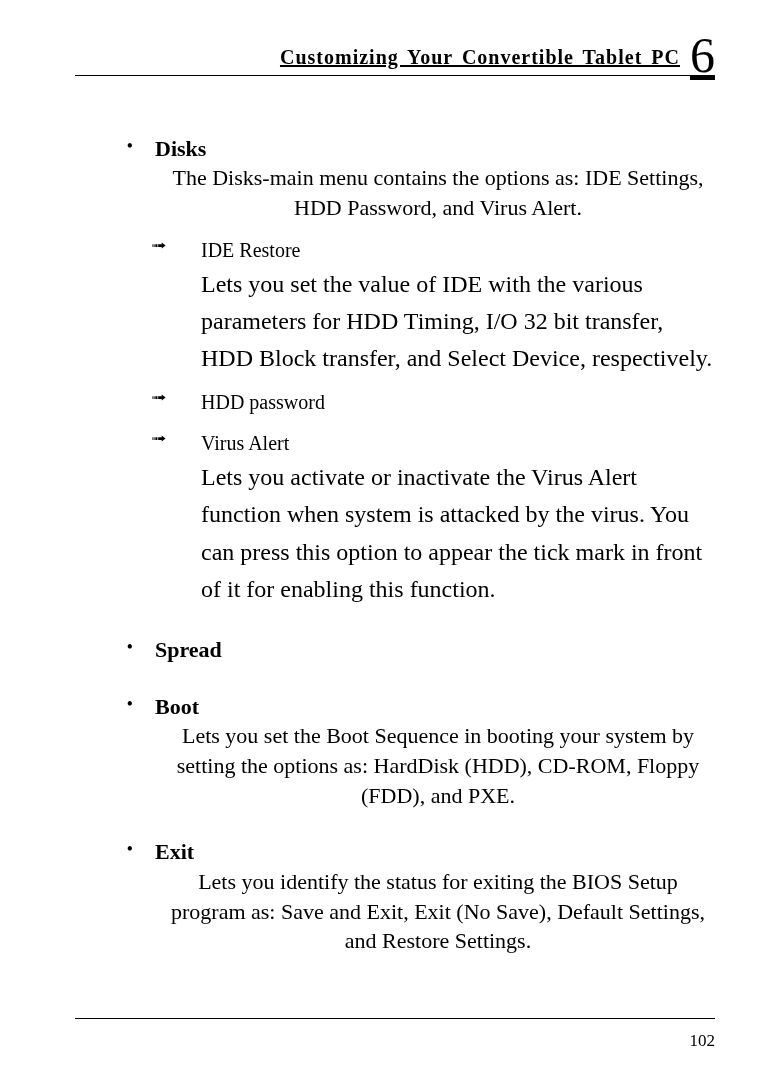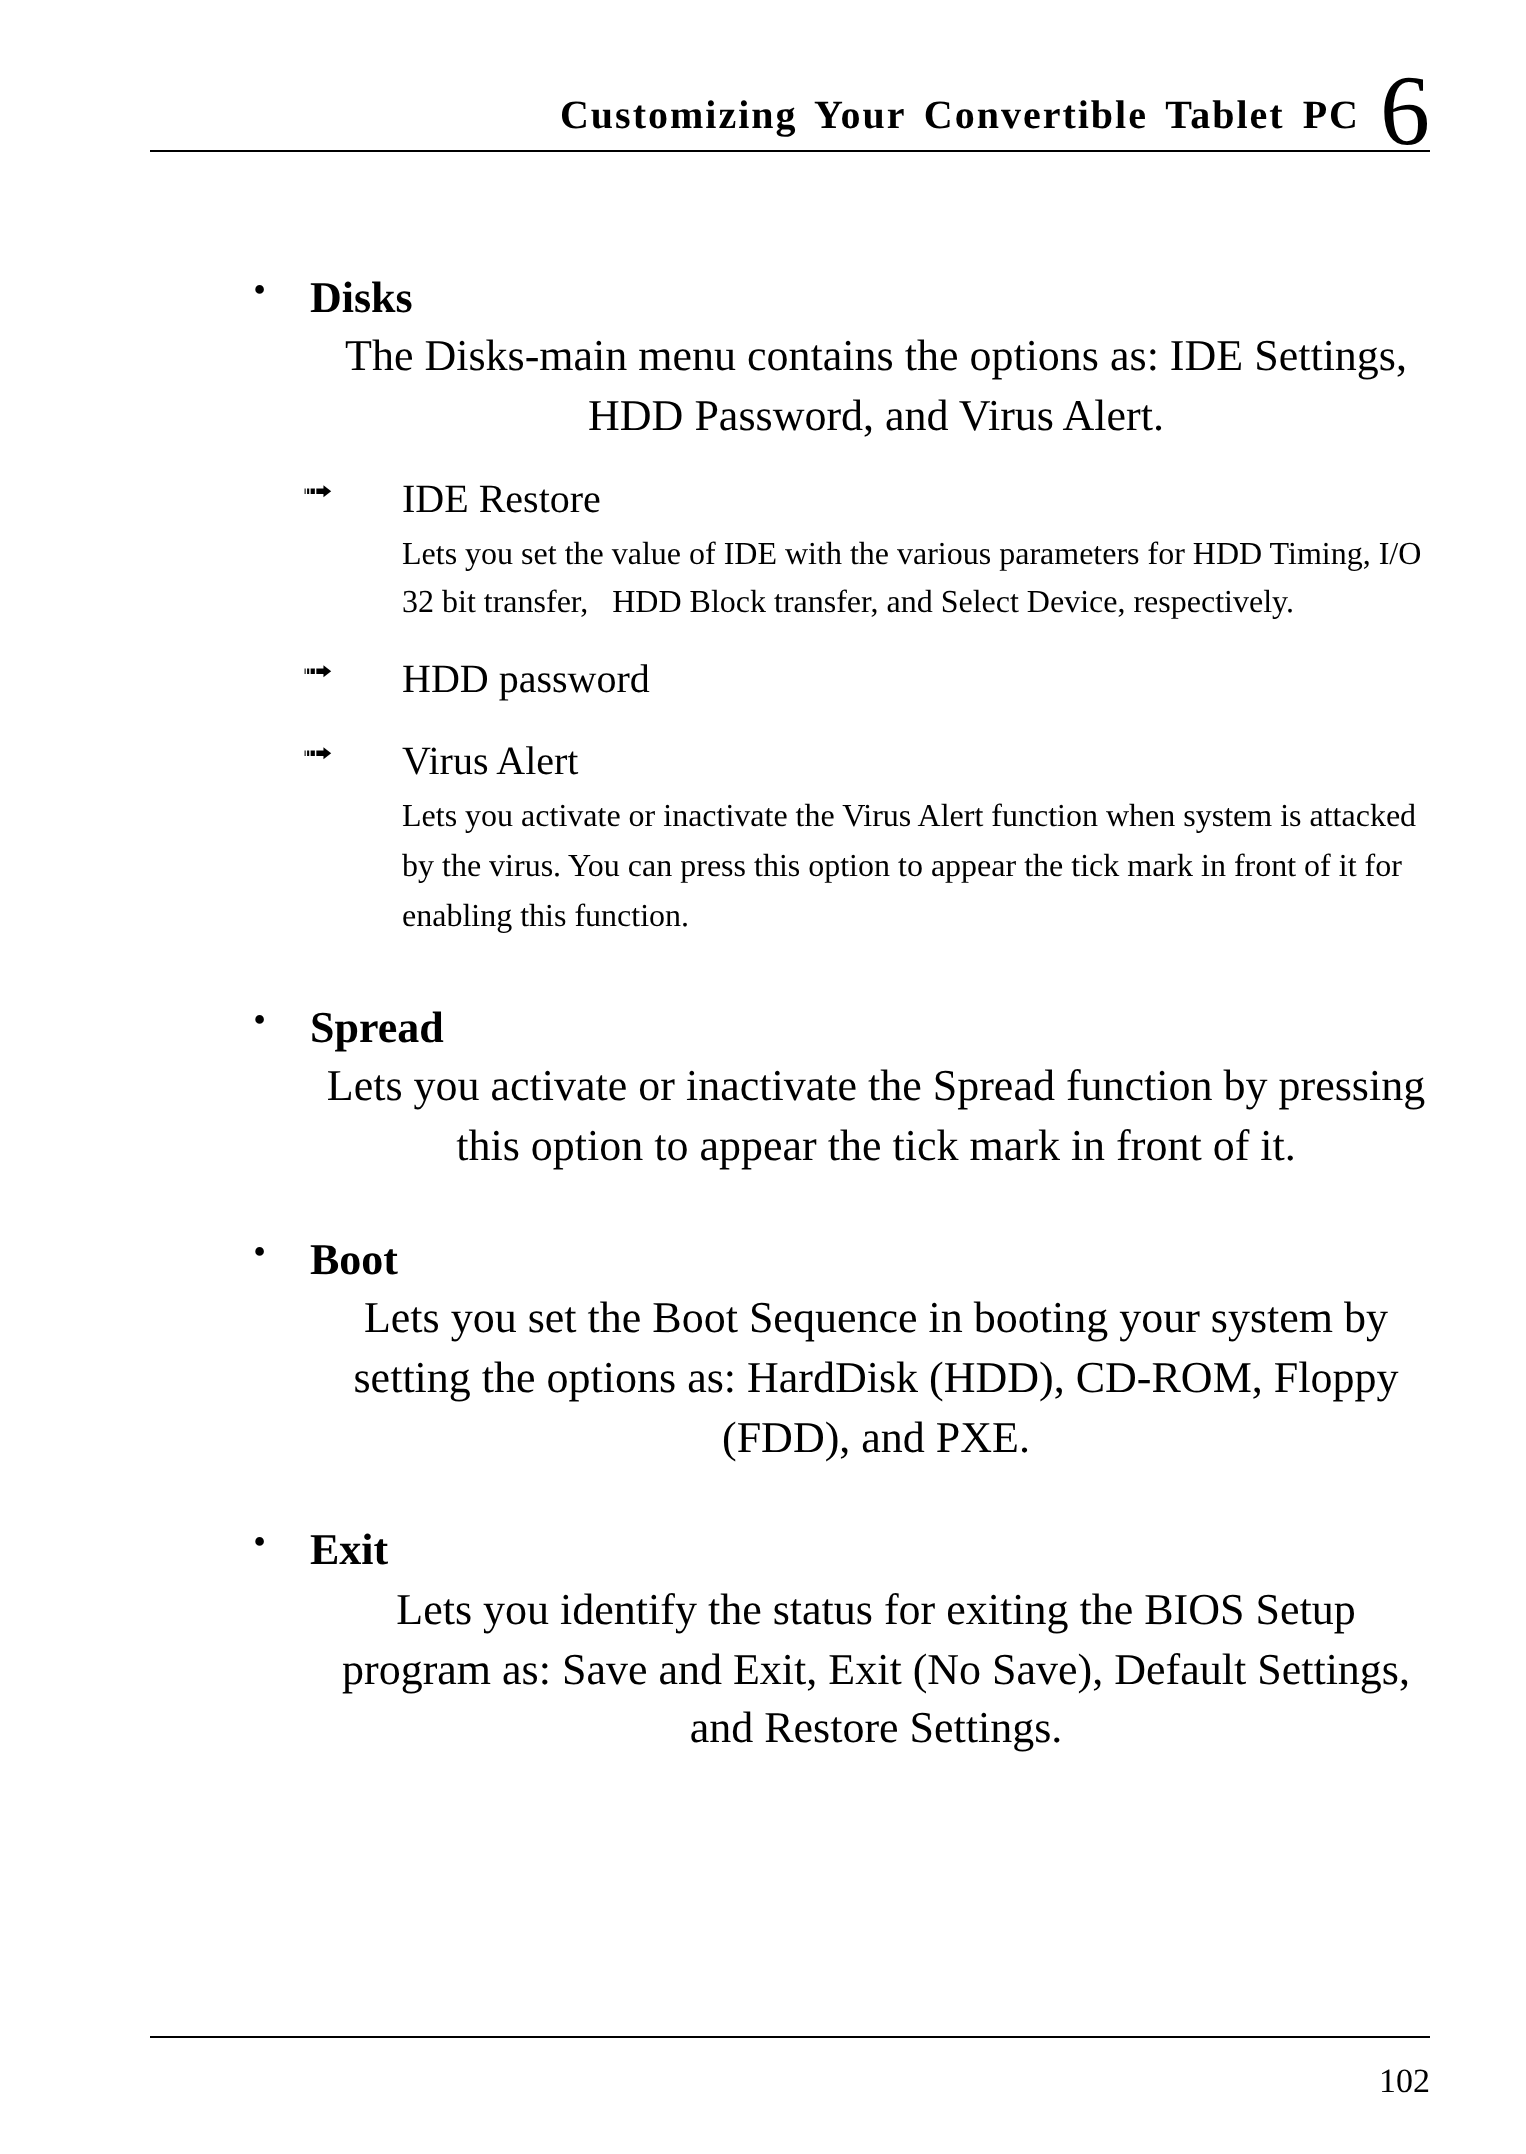--- a/index.html
+++ b/index.html
@@ -13,20 +13,21 @@
       padding: 26px 48px 40px 75px;
     }
     .header {
       display: flex;
       align-items: baseline;
       justify-content: flex-end;
       padding-right: 0;
       padding-bottom: 6px;
       border-bottom: 1.5px solid #000;
       margin-bottom: 58px;
+      text-decoration: underline;
     }
     .header-title {
       font-size: 20px;
       font-weight: bold;
       letter-spacing: 1px;
       word-spacing: 3px;
       margin-right: 10px;
       line-height: 1;
     }
     .chapter-num {
@@ -84,21 +85,21 @@
       left: 0;
       top: 2px;
       font-size: 14px;
       transform: scaleX(1.3);
     }
     .sub-title {
       font-size: 20px;
       line-height: 1.55;
     }
     .sub-body {
-      font-size: 16px;
+      font-size: 24px;
       line-height: 1.55;
     }
     .footer {
       position: absolute;
       left: 75px;
       right: 48px;
       bottom: 26px;
       border-top: 1.5px solid #000;
       text-align: right;
       padding-top: 12px;
@@ -129,21 +130,20 @@
         </li>
         <li>
           <div class="sub-title">Virus Alert</div>
           <div class="sub-body">Lets you activate or inactivate the Virus Alert function when system is attacked by the virus. You can press this option to appear the tick mark in front of it for enabling this function.</div>
         </li>
       </ul>
     </li>
 
     <li>
       <div class="section-title">Spread</div>
-      <div class="section-body">Lets you activate or inactivate the Spread function by pressing this option to appear the tick mark in front of it.</div>
     </li>
 
     <li>
       <div class="section-title">Boot</div>
       <div class="section-body">Lets you set the Boot Sequence in booting your system by setting the options as: HardDisk (HDD), CD-ROM, Floppy (FDD), and PXE.</div>
     </li>
 
     <li>
       <div class="section-title">Exit</div>
       <div class="section-body">Lets you identify the status for exiting the BIOS Setup program as: Save and Exit, Exit (No Save), Default Settings, and Restore Settings.</div>

